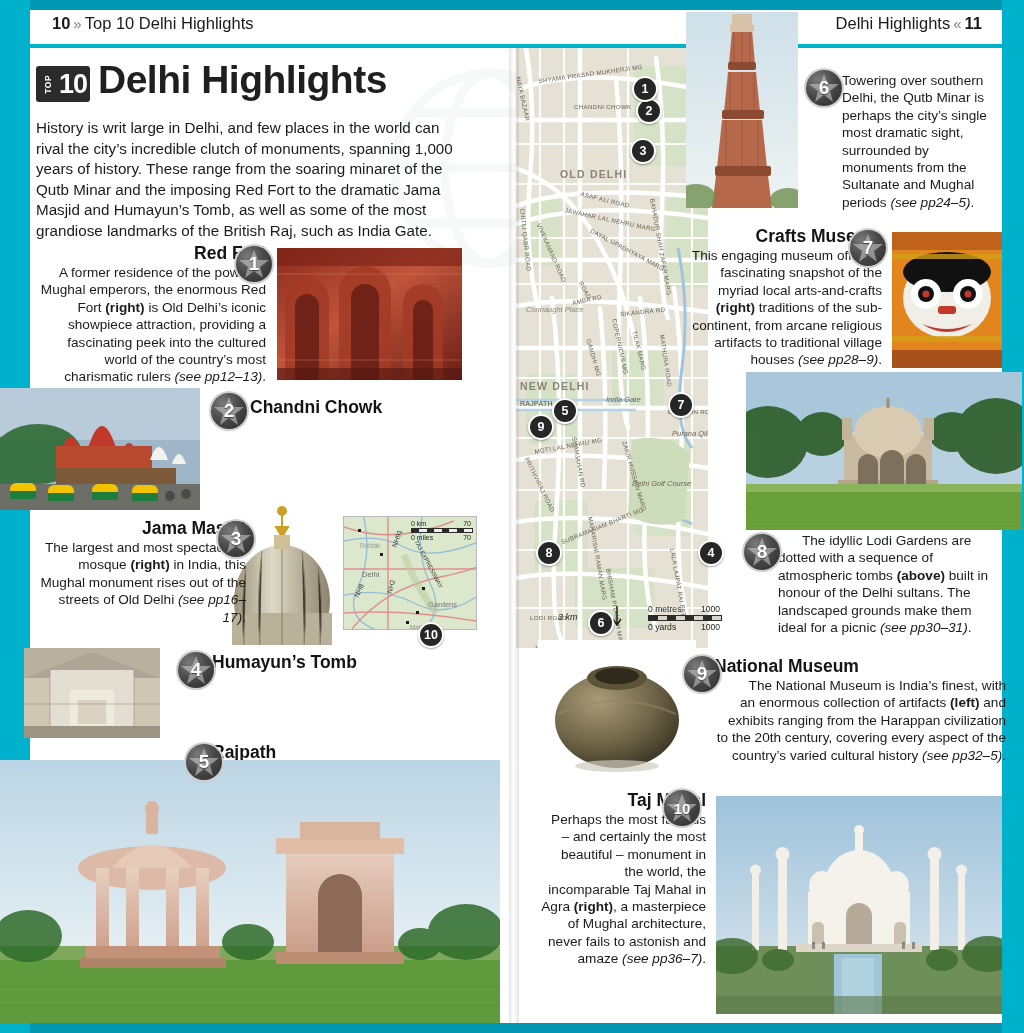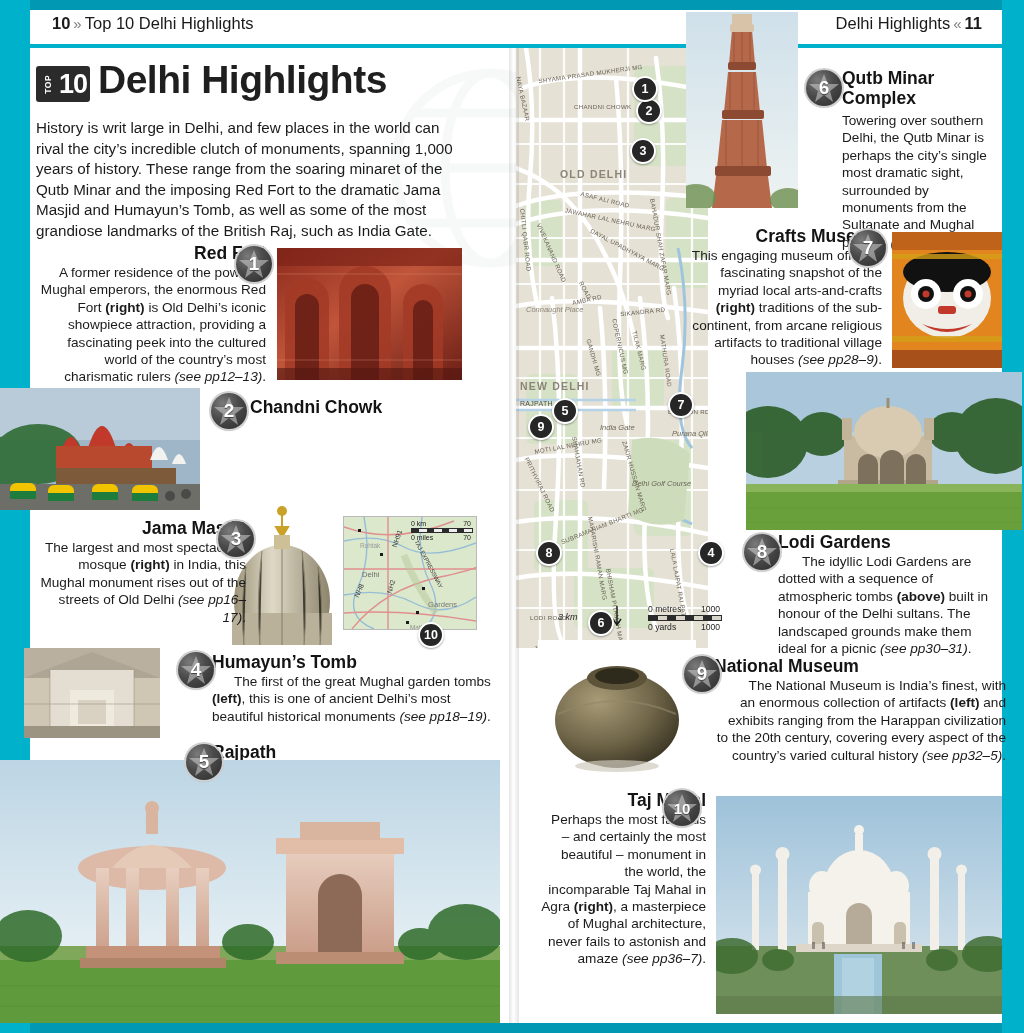--- a/index.html
+++ b/index.html
@@ -365,21 +365,20 @@
       <rect x="0" y="78" width="136" height="12" fill="#9c9483"></rect>
       <g stroke="#8f8775" stroke-width="1" opacity=".5">
           <path d="M26 22 V80"></path>
           <path d="M110 22 V80"></path>
           <path d="M0 56 H136"></path>
         </g>
     </svg>
   </div>
   <div class="entry" style="left:212px;top:652px;width:286px;">
     <div class="ttl">Humayun’s Tomb</div>
-    <div class="body" style="text-indent:22px;">The first of the great Mughal garden tombs <b>(left)</b>, this is one of ancient Delhi’s most beautiful historical monuments <i>(see pp18–19)</i>.</div>
   </div>
   <div class="medal" style="left:178px;top:652px;">
     <svg class="star" viewBox="0 0 36 36">
         <polygon points="18,4 22,14 33,14 24,21 27,32 18,25 9,32 12,21 3,14 14,14" fill="#cfcfcf"></polygon>
       </svg>
     <span>4</span>
   </div>
 
   <div class="entry" style="left:212px;top:742px;width:286px;">
     <div class="ttl">Rajpath</div>
@@ -538,21 +537,21 @@
     <span class="maplbl" style="left:14px;top:408px;transform:rotate(64deg);transform-origin:left top;">PRITHVIRAJ ROAD</span>
     <span class="maplbl" style="left:42px;top:474px;transform:rotate(-22deg);">SUBRAMANIAM BHARTI MG</span>
     <span class="maplbl" style="left:78px;top:468px;transform:rotate(80deg);transform-origin:left top;">MAHARISHI RAMAN MARG</span>
     <span class="maplbl" style="left:62px;top:388px;transform:rotate(80deg);transform-origin:left top;">SHAHJAHAN RD</span>
     <span class="maplbl" style="left:112px;top:392px;transform:rotate(74deg);transform-origin:left top;">ZAKIR HUSSAIN MARG</span>
     <span class="maplbl" style="left:14px;top:566px;">LODI ROAD</span>
     <span class="maplbl" style="left:96px;top:520px;transform:rotate(80deg);transform-origin:left top;">BHISHAM PITAMAH MARG</span>
     <span class="maplbl" style="left:18px;top:596px;">JOR BAGH ROAD</span>
     <span class="maplbl" style="left:160px;top:500px;transform:rotate(80deg);transform-origin:left top;">LALA LAJPAT RAI PATH</span>
 
-    <span class="mapplace" style="left:84px;top:348px;margin-top:28px;">India Gate</span>
+    <span class="mapplace" style="left:90px;top:348px;">India Gate</span>
     <span class="mapplace" style="left:156px;top:382px;">Purana Qila</span>
     <span class="mapplace" style="left:116px;top:432px;">Delhi Golf Course</span>
     <span class="mapplace" style="left:10px;top:258px;color:#8d8678;">Connaught Place</span>
   </div>
 
   <div class="mapdot" style="left:636px;top:98px;">2</div>
   <div class="mapdot" style="left:630px;top:138px;">3</div>
   <div class="mapdot" style="left:632px;top:76px;">1</div>
   <div class="mapdot" style="left:552px;top:398px;">5</div>
   <div class="mapdot" style="left:528px;top:414px;">9</div>
@@ -612,21 +611,20 @@
           <path d="M56 108 V154"></path>
           <path d="M72 108 V154"></path>
       </g>
       <g fill="#6b8f4e" opacity=".8">
           <ellipse cx="10" cy="186" rx="20" ry="14"></ellipse>
           <ellipse cx="102" cy="188" rx="18" ry="12"></ellipse>
         </g>
     </svg>
   </div>
   <div class="entry" style="left:842px;top:68px;width:156px;">
-    <div class="ttl">Qutb Minar Complex</div>
     <div class="body" style="margin-top:4px;">Towering over southern Delhi, the Qutb Minar is perhaps the city’s single most dramatic sight, surrounded by monuments from the Sultanate and Mughal periods <i>(see pp24–5)</i>.</div>
   </div>
   <div class="medal" style="left:806px;top:70px;">
     <svg class="star" viewBox="0 0 36 36">
         <polygon points="18,4 22,14 33,14 24,21 27,32 18,25 9,32 12,21 3,14 14,14" fill="#cfcfcf"></polygon>
       </svg>
     <span>6</span>
   </div>
 
   <div class="photo" style="left:892px;top:232px;width:110px;height:136px;">
@@ -693,21 +691,20 @@
       </g>
       <rect y="116" width="276" height="42" fill="#6aa03c"></rect>
       <rect y="112" width="276" height="8" fill="#8ab459"></rect>
       <g stroke="#57902f" stroke-width="1" opacity=".4">
           <path d="M0 136 H276"></path>
           <path d="M0 150 H276"></path>
         </g>
     </svg>
   </div>
   <div class="entry" style="left:778px;top:532px;width:222px;">
-    <div class="ttl">Lodi Gardens</div>
     <div class="body" style="text-indent:24px;">The idyllic Lodi Gardens are dotted with a sequence of atmospheric tombs <b>(above)</b> built in honour of the Delhi sultans. The landscaped grounds make them ideal for a picnic <i>(see pp30–31)</i>.</div>
   </div>
   <div class="medal" style="left:744px;top:534px;">
     <svg class="star" viewBox="0 0 36 36">
         <polygon points="18,4 22,14 33,14 24,21 27,32 18,25 9,32 12,21 3,14 14,14" fill="#cfcfcf"></polygon>
       </svg>
     <span>8</span>
   </div>
 
   <div class="photo" style="left:538px;top:640px;width:158px;height:132px;background:transparent;">

